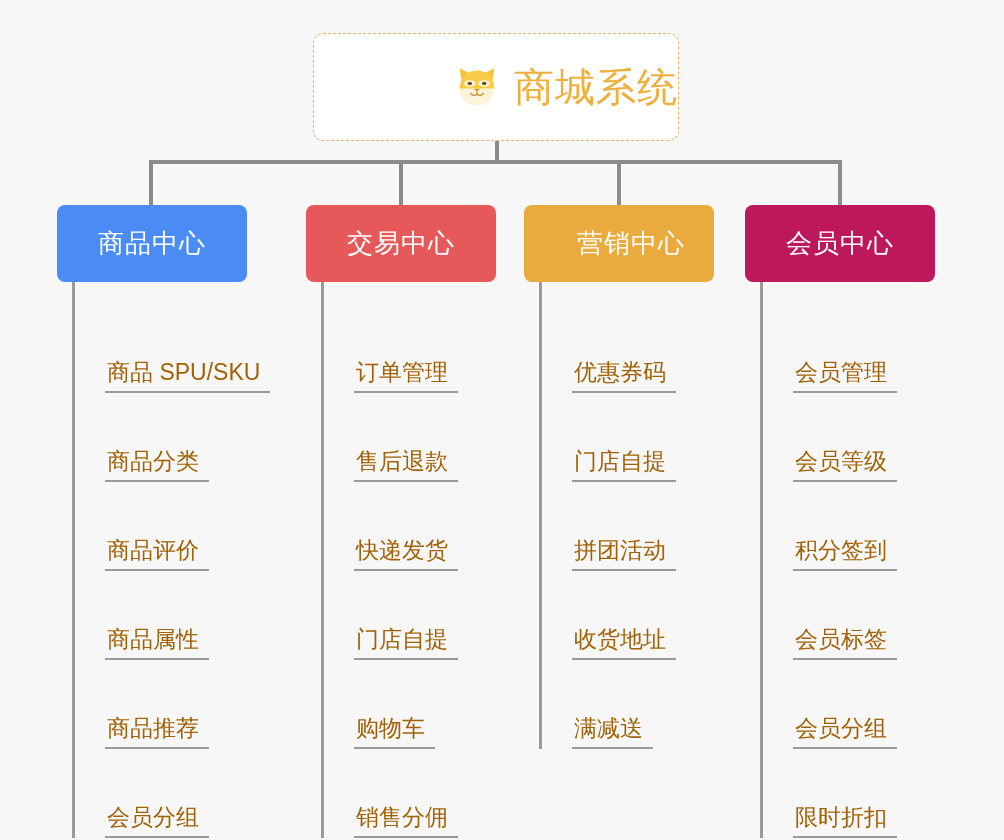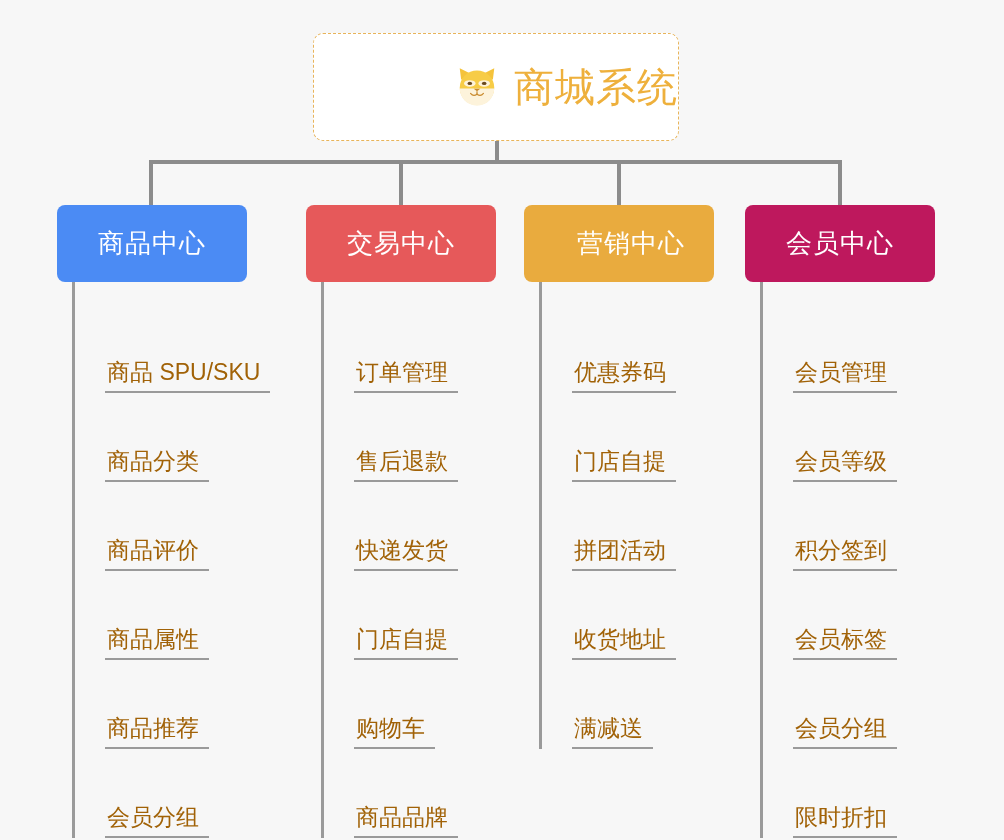--- a/index.html
+++ b/index.html
@@ -193,21 +193,21 @@
       <div class="leaf">
           <span class="leaf-label">快递发货</span>
         </div>
       <div class="leaf">
           <span class="leaf-label">门店自提</span>
         </div>
       <div class="leaf">
           <span class="leaf-label">购物车</span>
         </div>
       <div class="leaf">
-          <span class="leaf-label">商品品牌</span>
+          <span class="leaf-label">销售分佣</span>
         </div>
     </div>
   </div>
 
   <div class="branch" style="left:524px;">
     <div class="branch-header" style="background: rgb(233, 171, 62); padding-left: 24px;">营销中心</div>
     <div class="leaf-list">
       <div class="leaf">
           <span class="leaf-label">优惠券码</span>
         </div>

